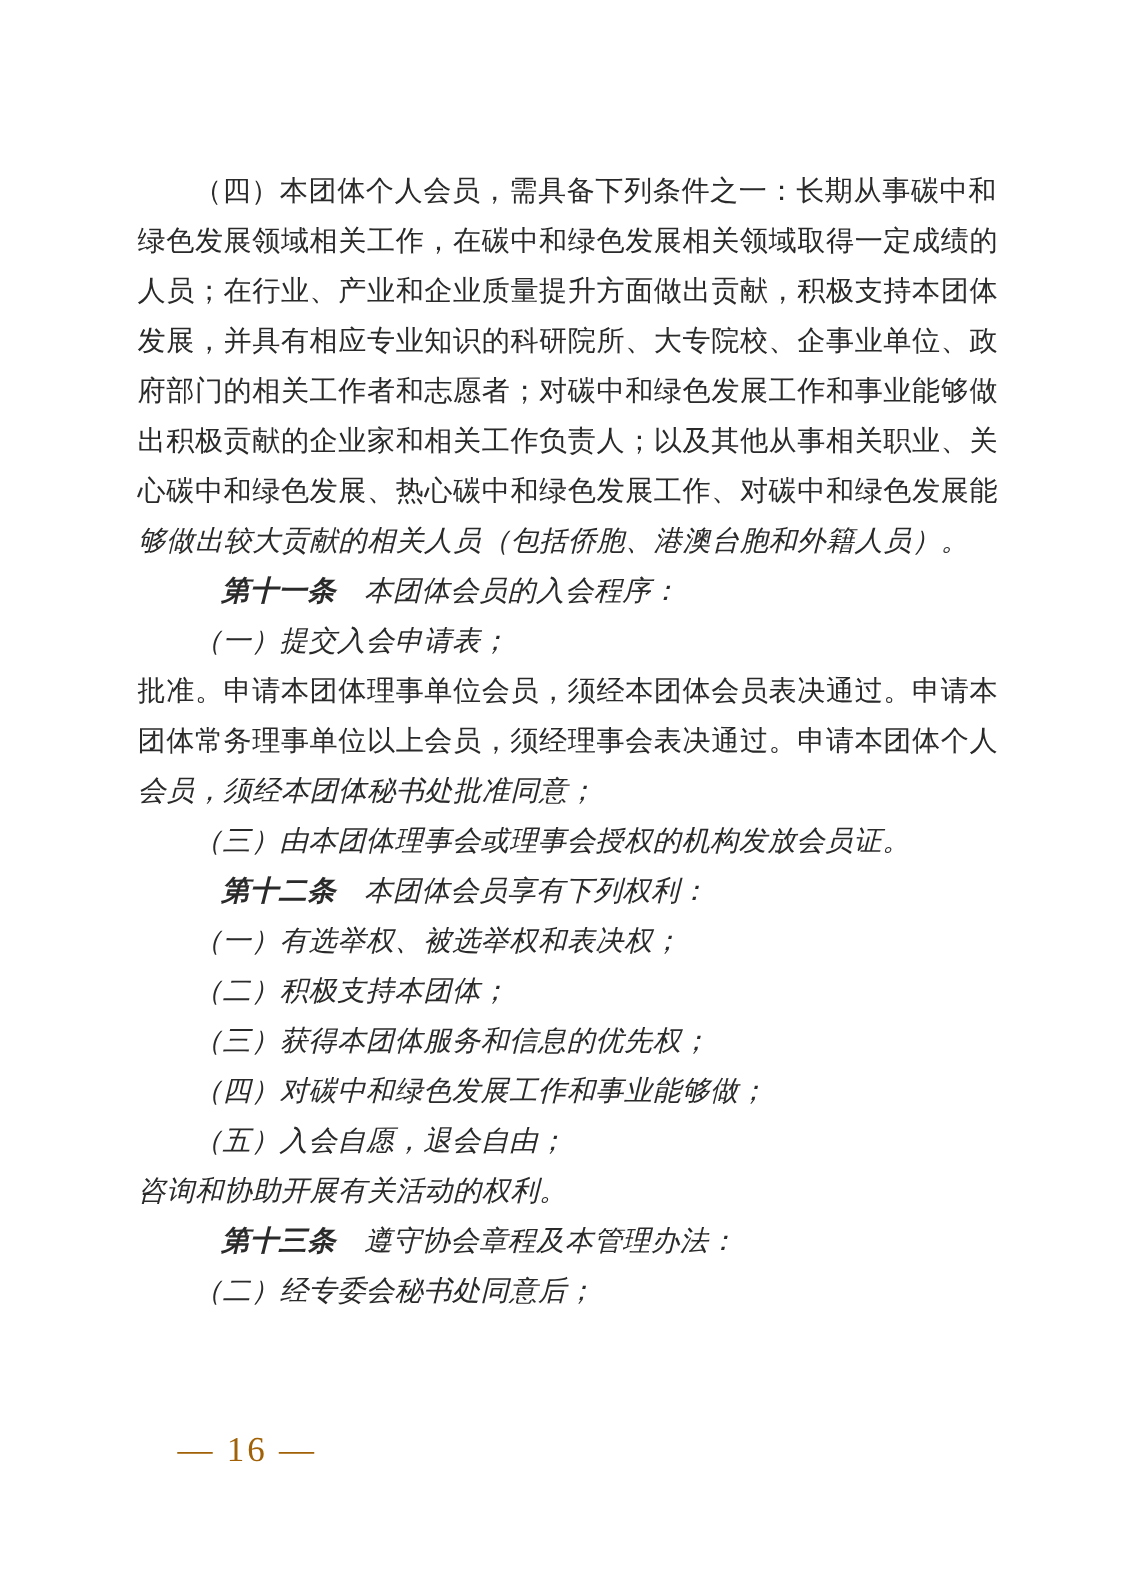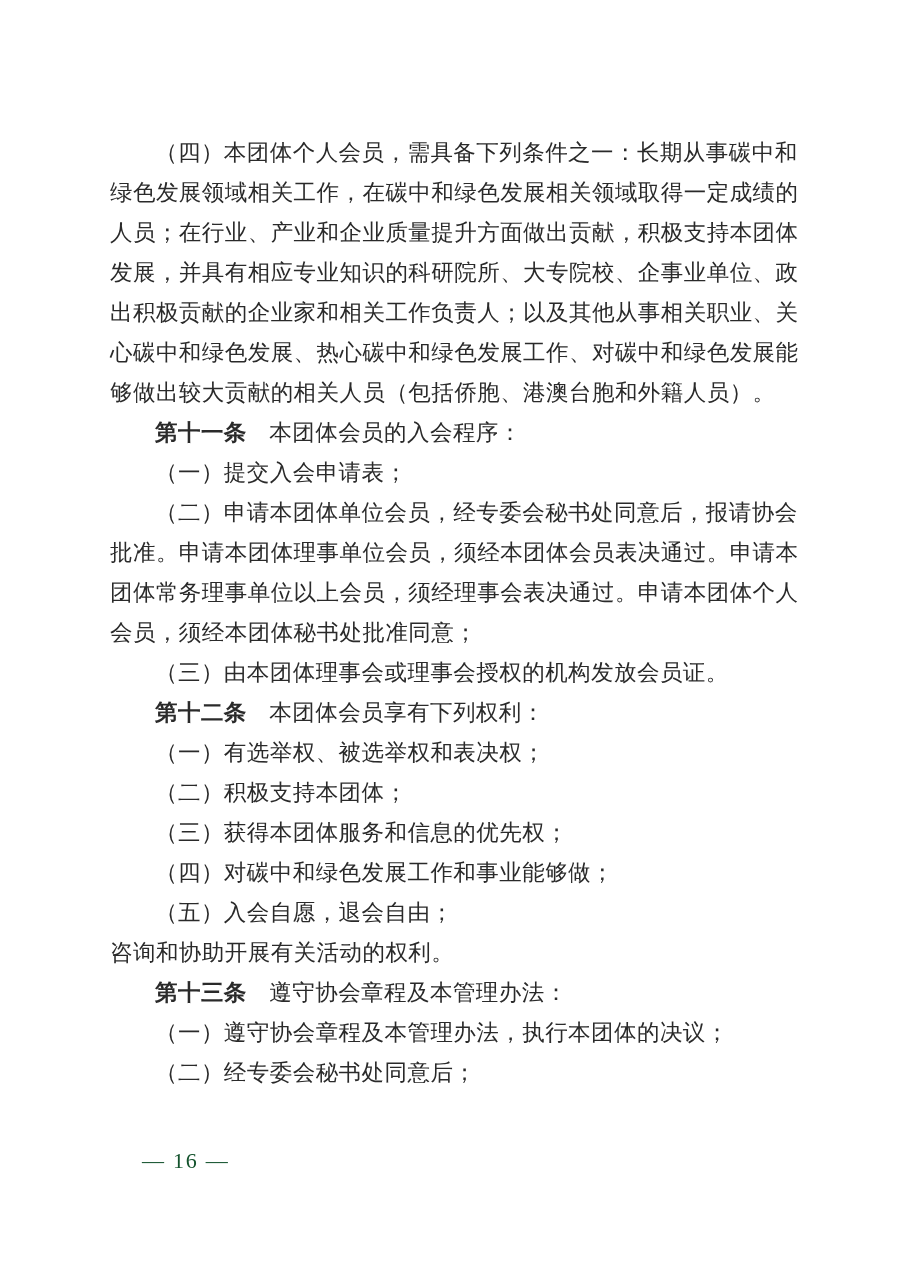--- a/index.html
+++ b/index.html
@@ -26,67 +26,68 @@
     letter-spacing: 0.02em;
   }
   .line {
     text-align: justify;
     text-align-last: justify;
     white-space: nowrap;
   }
   .line.lastline {
     text-align-last: left;
     white-space: normal;
+    font-style: italic;
   }
   .line.firstline {
     text-indent: 2em;
   }
   .article-heading {
     text-indent: 2em;
     text-align: left;
     text-align-last: left;
   }
   .article-heading .term {
     font-weight: 700;
     margin-right: 1em;
+    margin-left: 22px;
   }
   .page-footer {
     position: absolute;
     left: 142px;
     top: 1146px;
-    font-size: 22px;
+    font-size: 28px;
     line-height: 30px;
-    color: #14532d;
+    color: #a16207;
     letter-spacing: 0.08em;
   }
 </style>
 </head>
 <body>
 
 <div class="page">
   <div class="doc-body">
       <div class="line firstline">（四）本团体个人会员，需具备下列条件之一：长期从事碳中和</div>
       <div class="line">绿色发展领域相关工作，在碳中和绿色发展相关领域取得一定成绩的</div>
       <div class="line">人员；在行业、产业和企业质量提升方面做出贡献，积极支持本团体</div>
       <div class="line">发展，并具有相应专业知识的科研院所、大专院校、企事业单位、政</div>
+      <div class="line">府部门的相关工作者和志愿者；对碳中和绿色发展工作和事业能够做</div>
       <div class="line">出积极贡献的企业家和相关工作负责人；以及其他从事相关职业、关</div>
       <div class="line">心碳中和绿色发展、热心碳中和绿色发展工作、对碳中和绿色发展能</div>
       <div class="line lastline">够做出较大贡献的相关人员（包括侨胞、港澳台胞和外籍人员）。</div>
       <div class="line article-heading lastline firstline"><span class="term">第十一条</span><span class="title">本团体会员的入会程序：</span></div>
       <div class="line firstline lastline">（一）提交入会申请表；</div>
-      <div class="line firstline">（二）申请本团体单位会员，经专委会秘书处同意后，报请协会</div>
       <div class="line">批准。申请本团体理事单位会员，须经本团体会员表决通过。申请本</div>
       <div class="line">团体常务理事单位以上会员，须经理事会表决通过。申请本团体个人</div>
       <div class="line lastline">会员，须经本团体秘书处批准同意；</div>
       <div class="line firstline lastline">（三）由本团体理事会或理事会授权的机构发放会员证。</div>
       <div class="line article-heading lastline firstline"><span class="term">第十二条</span><span class="title">本团体会员享有下列权利：</span></div>
       <div class="line firstline lastline">（一）有选举权、被选举权和表决权；</div>
       <div class="line firstline lastline">（二）积极支持本团体；</div>
       <div class="line firstline lastline">（三）获得本团体服务和信息的优先权；</div>
       <div class="line firstline lastline">（四）对碳中和绿色发展工作和事业能够做；</div>
       <div class="line firstline lastline">（五）入会自愿，退会自由；</div>
       <div class="line lastline">咨询和协助开展有关活动的权利。</div>
       <div class="line article-heading lastline firstline"><span class="term">第十三条</span><span class="title">遵守协会章程及本管理办法：</span></div>
-      <div class="line firstline lastline">（一）遵守协会章程及本管理办法，执行本团体的决议；</div>
       <div class="line firstline lastline">（二）经专委会秘书处同意后；</div>
     </div>
   <div class="page-footer">— 16 —</div>
 </div>
 
 </body></html>

